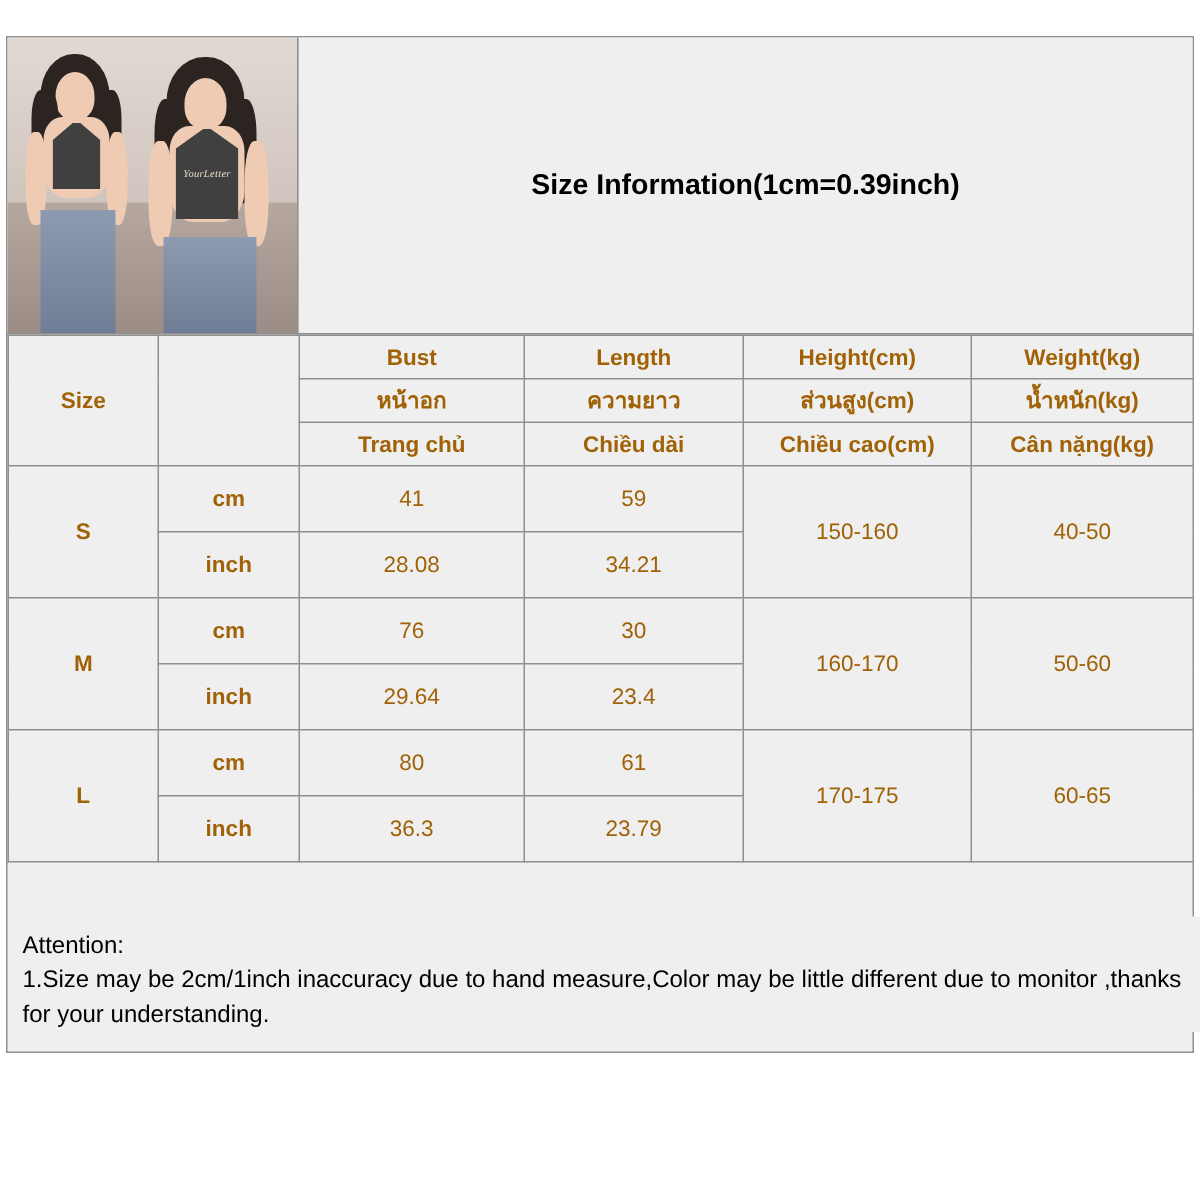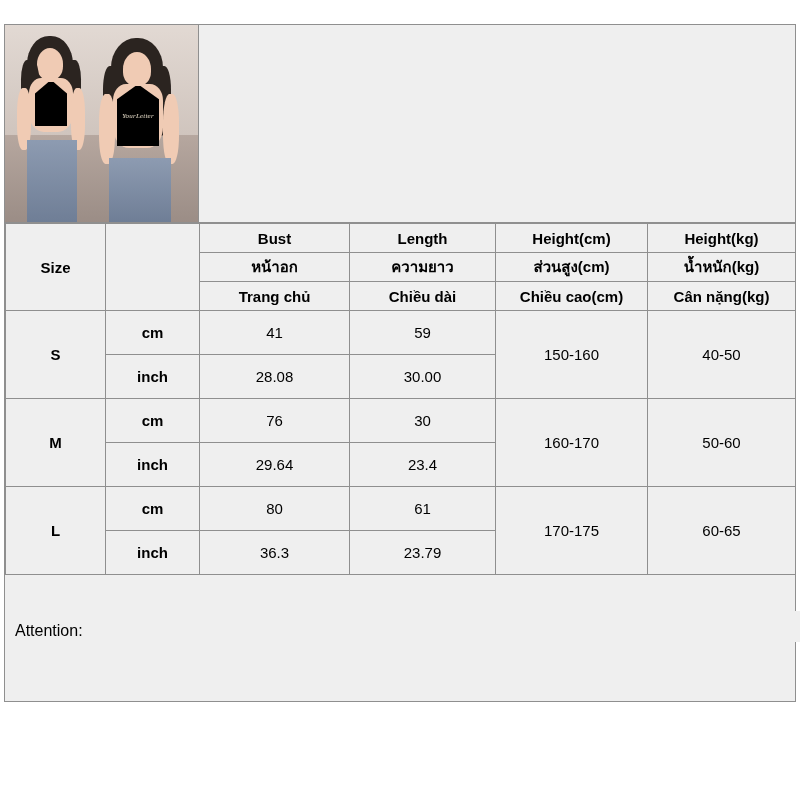--- a/index.html
+++ b/index.html
@@ -70,21 +70,21 @@
     background: #f0cbb4;
     border-radius: 50% 50% 42% 42%;
   }
   .hair {
     position: absolute;
     background: #2b2420;
     border-radius: 48% 48% 40% 40%;
   }
   .top {
     position: absolute;
-    background: #000000;
+    background: #404040;
     text-decoration: underline;
   }
   .jeans {
     position: absolute;
     background: linear-gradient(180deg,#8d9bb1,#6f7e96);
   }
   .print {
     position: absolute;
     font-family: "Liberation Serif", serif;
     color: #e6dcc8;
@@ -119,21 +119,21 @@
   table.size-table {
     width: 100%;
     border-collapse: collapse;
     table-layout: fixed;
   }
   table.size-table td {
     border: 1px solid #8f8f8f;
     text-align: center;
     vertical-align: middle;
     font-size: 15px;
-    color: #000000;
+    color: #a16207;
     background: #efefef;
     height: 29px;
     padding: 0 2px;
     box-sizing: border-box;
   }
   td.head {
     font-weight: bold;
     font-size: 16px;
   }
   td.sublabel {
@@ -211,40 +211,41 @@
         <div class="top" style="left:28px; top:50px; width:42px; height:60px; clip-path: polygon(44% 0,56% 0,100% 22%,100% 100%,0 100%,0 22%);">
           <div class="print" style="top:26px;">YourLetter</div>
         </div>
         <div class="skin" style="left:10px; top:58px; width:16px; height:70px; border-radius:40%;"></div>
         <div class="skin" style="left:74px; top:58px; width:16px; height:70px; border-radius:40%;"></div>
         <div class="jeans" style="left:20px; top:122px; width:62px; height:64px;"></div>
       </div>
     </div>
 
     <div class="title-cell">
+      <div>Size Information(1cm=0.39inch)</div>
     </div>
   </div>
 
   <table class="size-table">
     <colgroup>
       <col class="col-size">
         <col class="col-unit">
         <col class="col-bust">
       <col class="col-len">
         <col class="col-hgt">
         <col class="col-wgt">
     </colgroup>
     <tbody>
       <tr>
         <td class="size-word" rowspan="3">Size</td>
         <td rowspan="3"></td>
         <td class="head">Bust</td>
         <td class="head">Length</td>
         <td class="head">Height(cm)</td>
-        <td class="head">Height(kg)</td>
+        <td class="head">Weight(kg)</td>
       </tr>
       <tr>
         <td class="sublabel">หน้าอก</td>
         <td class="sublabel">ความยาว</td>
         <td class="sublabel">ส่วนสูง(cm)</td>
         <td class="sublabel">น้ำหนัก(kg)</td>
       </tr>
       <tr>
         <td class="sublabel">Trang chủ</td>
         <td class="sublabel">Chiều dài</td>
@@ -256,21 +257,21 @@
         <td class="size-letter" rowspan="2" style="height:44px;">S</td>
         <td class="unit" style="height:44px;">cm</td>
         <td class="val">41</td>
         <td class="val">59</td>
         <td class="val" rowspan="2">150-160</td>
         <td class="val" rowspan="2">40-50</td>
       </tr>
       <tr>
         <td class="unit" style="height:44px;">inch</td>
         <td class="val">28.08</td>
-        <td class="val">30.00</td>
+        <td class="val">34.21</td>
       </tr>
 
       <tr>
         <td class="size-letter" rowspan="2" style="height:44px;">M</td>
         <td class="unit" style="height:44px;">cm</td>
         <td class="val">76</td>
         <td class="val">30</td>
         <td class="val" rowspan="2">160-170</td>
         <td class="val" rowspan="2">50-60</td>
       </tr>
@@ -291,15 +292,16 @@
       <tr>
         <td class="unit" style="height:44px;">inch</td>
         <td class="val">36.3</td>
         <td class="val">23.79</td>
       </tr>
     </tbody>
   </table>
 
   <div class="attention">
     <div>Attention:</div>
+    <div>1.Size may be 2cm/1inch inaccuracy due to hand measure,Color may be little different due to monitor ,thanks for your understanding.</div>
   </div>
 
 </div>
 
 </body></html>

